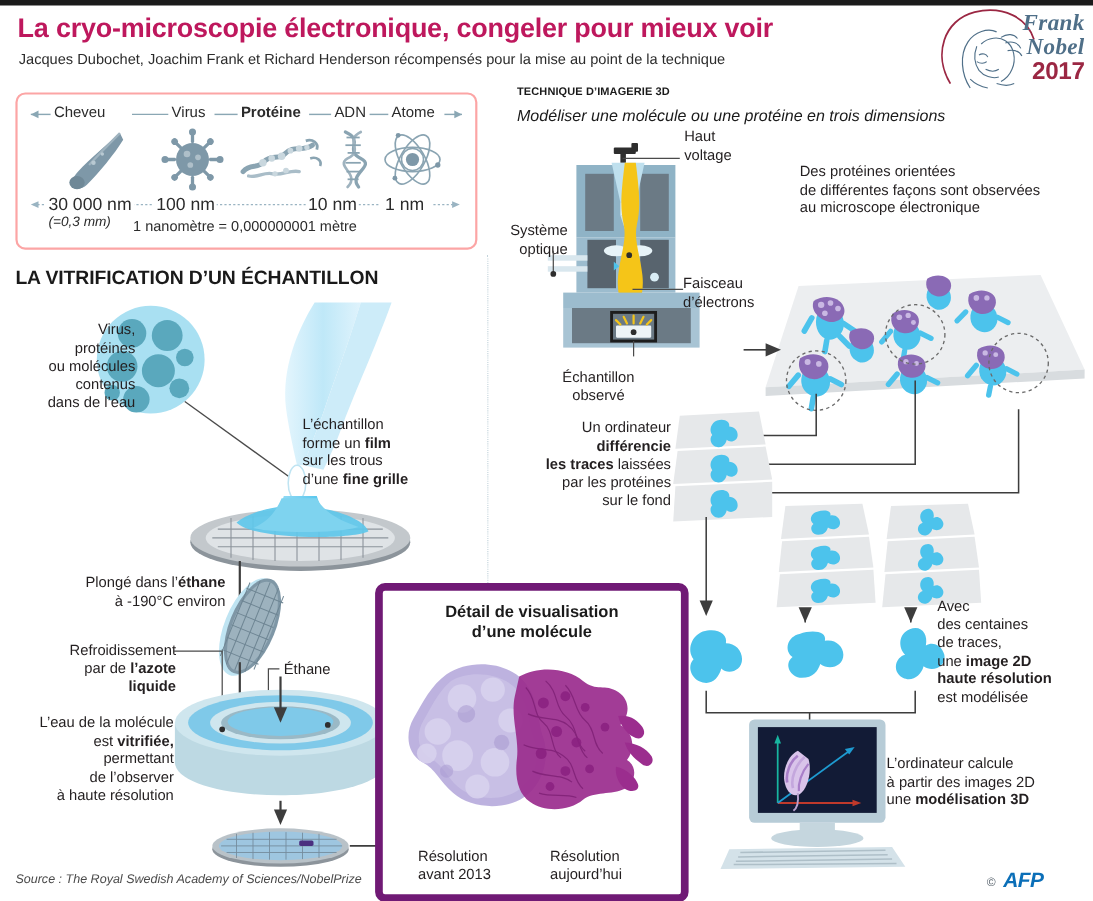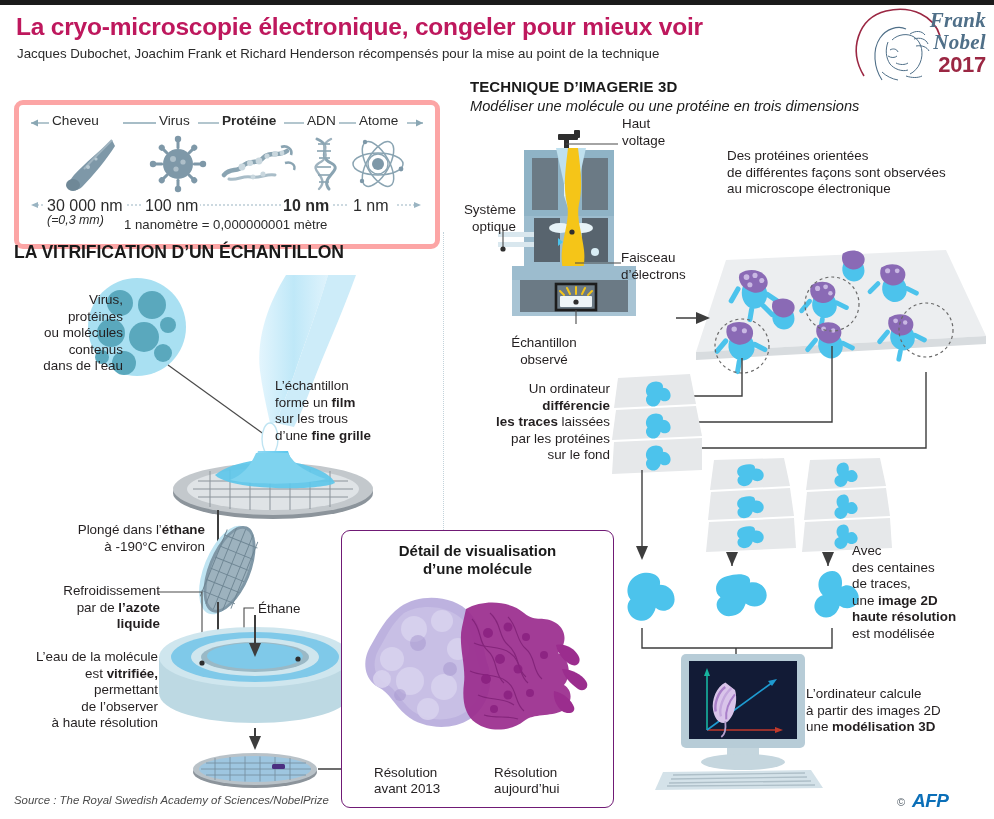--- a/index.html
+++ b/index.html
@@ -17,53 +17,53 @@
   .h-sub{position:absolute;left:17px;top:46px;width:840px;font-size:13.3px;color:#2b2b2b;}
 
   
   .nobel{position:absolute;left:852px;top:6px;width:136px;height:74px;}
   .nobel .txt{position:absolute;right:2px;top:4px;text-align:right;line-height:1;}
   .nobel .prix{font-family:"Liberation Serif",serif;font-style:italic;font-size:21px;color:#4f6f88;font-weight:bold;letter-spacing:.3px;}
   .nobel .nob{font-family:"Liberation Serif",serif;font-style:italic;font-size:21px;color:#4f6f88;font-weight:bold;letter-spacing:.3px;margin-top:1px;}
   .nobel .yr{font-family:"Liberation Sans",sans-serif;font-size:22px;color:#9b2743;font-weight:bold;letter-spacing:-.3px;margin-top:1px;}
 
   
-  .scalebox{position:absolute;left:14px;top:100px;width:416px;height:139px;
-            border:5px solid #fca5a5;border-radius:9px;background:#fff;}
+  .scalebox{position:absolute;left:14px;top:84px;width:416px;height:139px;
+            border:2px solid #fca5a5;border-radius:9px;background:#fff;}
   .sc-labels{position:absolute;left:0;top:8px;width:416px;height:20px;}
   .sc-labels span{position:absolute;font-size:13.6px;color:#2b2b2b;white-space:nowrap;}
   .sc-labels span.b{font-weight:bold;}
   .sc-icons{position:absolute;left:0;top:28px;width:416px;height:62px;}
   .sc-icons .ic{position:absolute;}
   .sc-nm{position:absolute;left:0;top:92px;width:416px;height:16px;}
   .sc-nm span{position:absolute;font-size:16px;color:#2b2b2b;white-space:nowrap;background:#fff;padding:0 2px;}
   .sc-mm{position:absolute;left:28px;top:108px;font-size:12.4px;font-style:italic;color:#2b2b2b;}
   .sc-note{position:absolute;left:105px;top:112px;font-size:13.2px;color:#2b2b2b;}
 
   
   .sec-left{position:absolute;left:14px;top:242px;font-size:17.6px;font-weight:bold;letter-spacing:-.1px;color:#1a1a1a;}
-  .sec-right{position:absolute;left:470px;top:78px;font-size:15px;font-weight:bold;letter-spacing:.1px;color:#1a1a1a;}
+  .sec-right{position:absolute;left:470px;top:78px;font-size:10px;font-weight:bold;letter-spacing:.1px;color:#1a1a1a;}
   .sec-right-sub{position:absolute;left:470px;top:98px;font-size:14.6px;font-style:italic;color:#1a1a1a;}
 
   .vdivider{position:absolute;left:443px;top:232px;width:0;height:576px;border-left:1.5px dotted #c3d3db;}
 
   
   .cap{position:absolute;font-size:13.4px;line-height:1.24;color:#231f20;}
   .cap b{font-weight:bold;}
   .cap.r{text-align:right;}
   .cap.c{text-align:center;}
   svg{overflow:visible;}
 
   .source{position:absolute;left:14px;top:794px;font-size:11.4px;font-style:italic;color:#4a4a4a;}
   .afp{position:absolute;left:912px;top:790px;font-size:19px;font-weight:bold;font-style:italic;color:#0b6fb8;letter-spacing:-.5px;}
   .afp-c{position:absolute;left:897px;top:796px;font-size:11px;color:#55606a;}
 
   
   .inset{position:absolute;left:341px;top:530px;width:271px;height:276px;
-         border:1px solid #701a75;border-radius:9px;background:#fff;}
+         border:7px solid #701a75;border-radius:9px;background:#fff;}
   .inset-title{position:absolute;left:0;top:11px;width:271px;text-align:center;
                font-size:15px;font-weight:bold;line-height:1.22;color:#1a1a1a;}
 </style>
 </head>
 <body>
 
 <div class="topbar"></div>
 
 <div class="h-title">La cryo-microscopie électronique, congeler pour mieux voir</div>
 <div class="h-sub">Jacques Dubochet, Joachim Frank et Richard Henderson récompensés pour la mise au point de la technique</div>
@@ -200,21 +200,21 @@
       <line x1="14" y1="8" x2="24" y2="8" stroke="#9ab4c2" stroke-width="1.2" stroke-dasharray="2,2"></line>
       <polygon points="12,8 19,5 19,11" fill="#9ab4c2"></polygon>
       <line x1="88" y1="8" x2="124" y2="8" stroke="#9ab4c2" stroke-width="1.2" stroke-dasharray="2,2"></line>
       <line x1="172" y1="8" x2="262" y2="8" stroke="#9ab4c2" stroke-width="1.2" stroke-dasharray="2,2"></line>
       <line x1="310" y1="8" x2="330" y2="8" stroke="#9ab4c2" stroke-width="1.2" stroke-dasharray="2,2"></line>
       <line x1="378" y1="8" x2="398" y2="8" stroke="#9ab4c2" stroke-width="1.2" stroke-dasharray="2,2"></line>
       <polygon points="402,8 395,5 395,11" fill="#9ab4c2"></polygon>
     </svg>
     <span style="left:26px;">30 000 nm</span>
     <span style="left:124px;">100 nm</span>
-    <span style="left:262px;font-weight:bold;">10 nm</span>
+    <span style="left:262px;">10 nm</span>
     <span style="left:332px;">1 nm</span>
   </div>
 
   <div class="sc-mm">(=0,3 mm)</div>
   <div class="sc-note">1 nanomètre = 0,000000001 mètre</div>
 </div>
 
 <div class="vdivider"></div>
 
 <div class="sec-left">LA VITRIFICATION D’UN ÉCHANTILLON</div>

